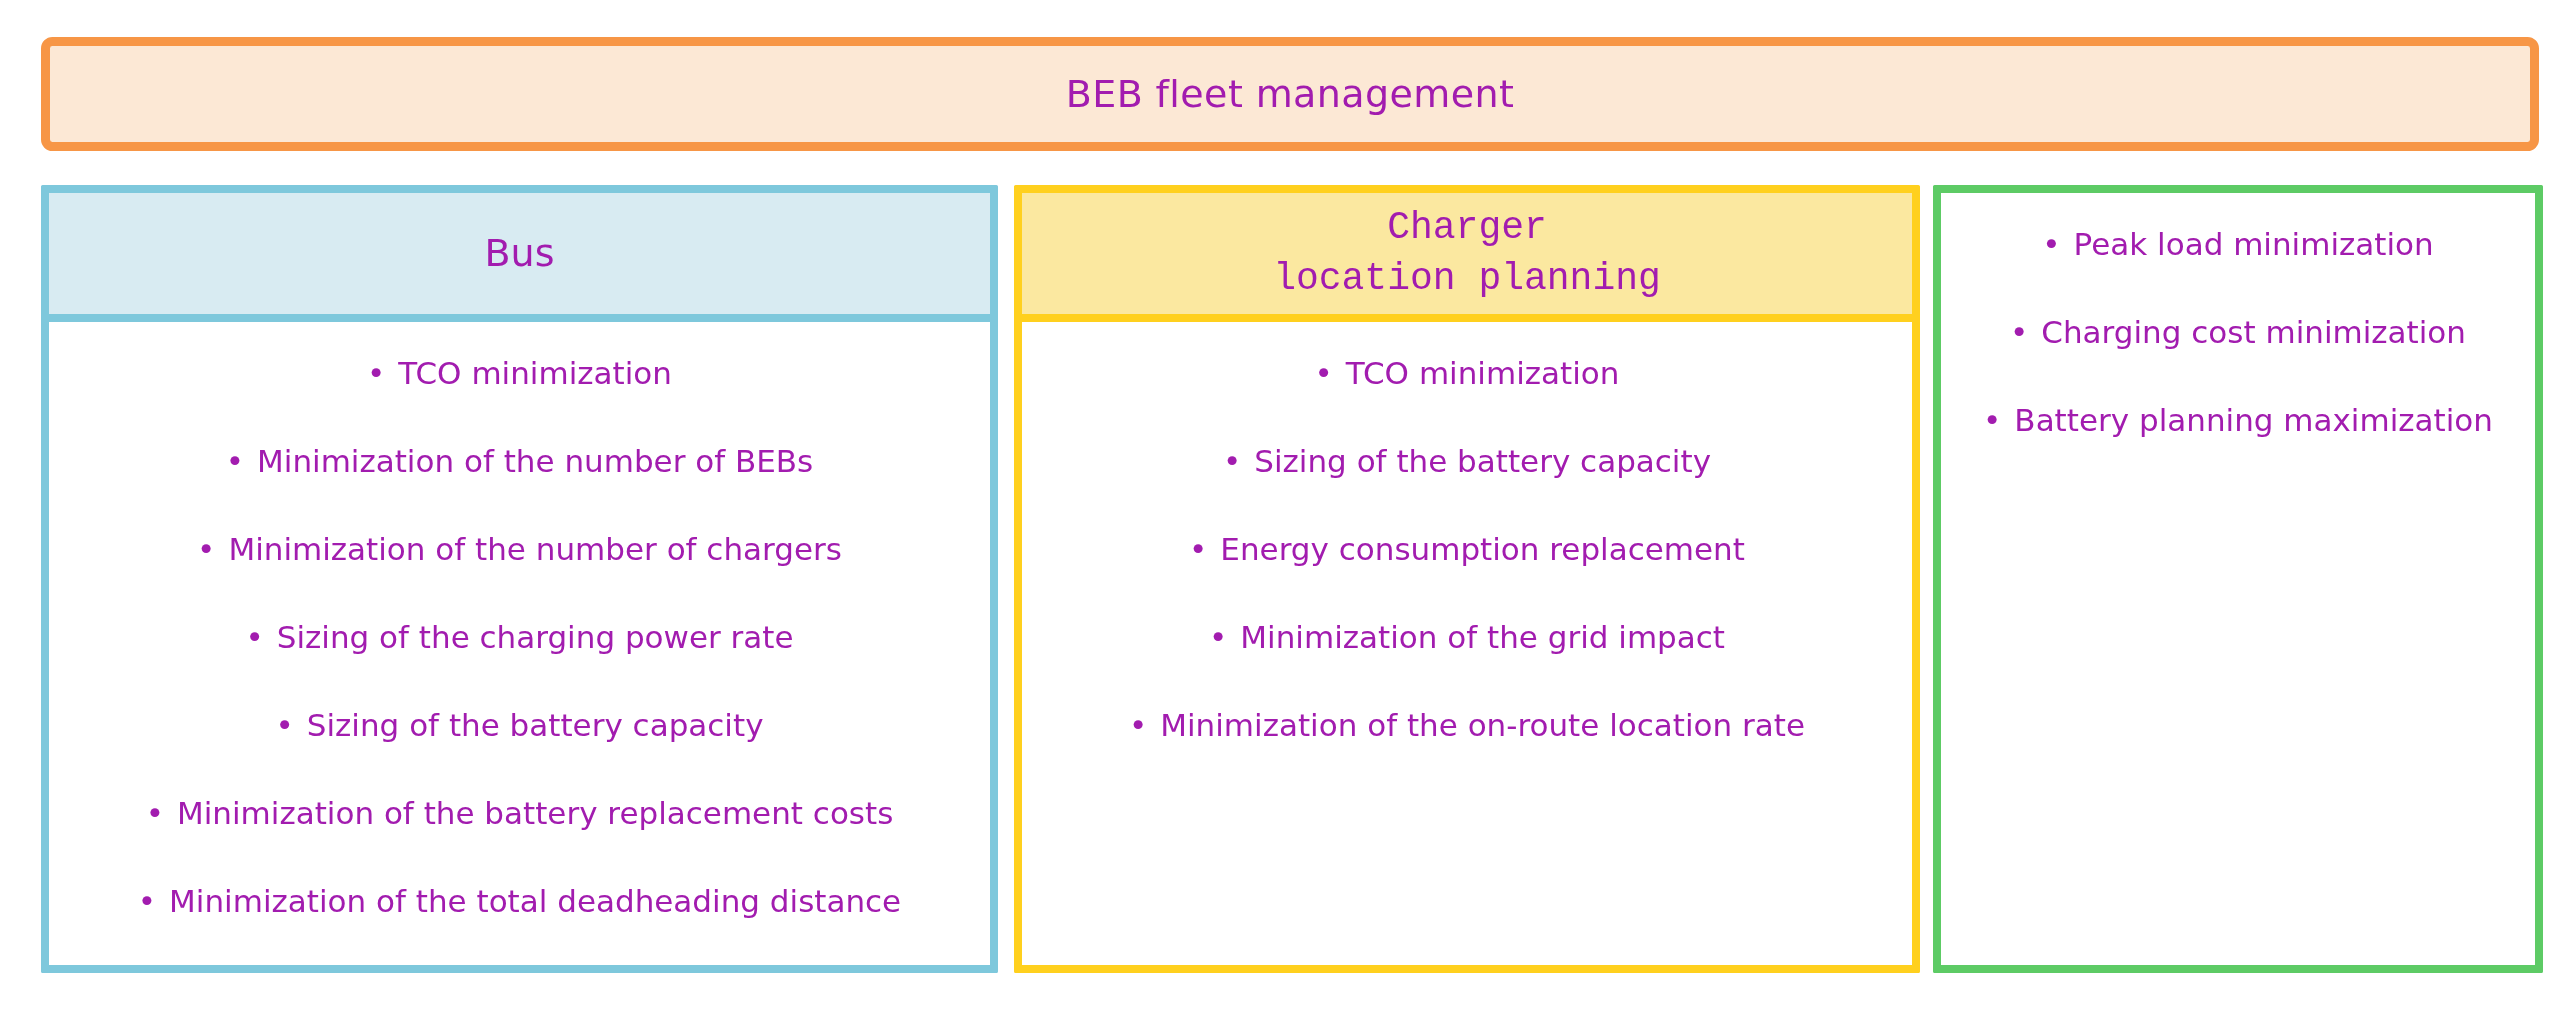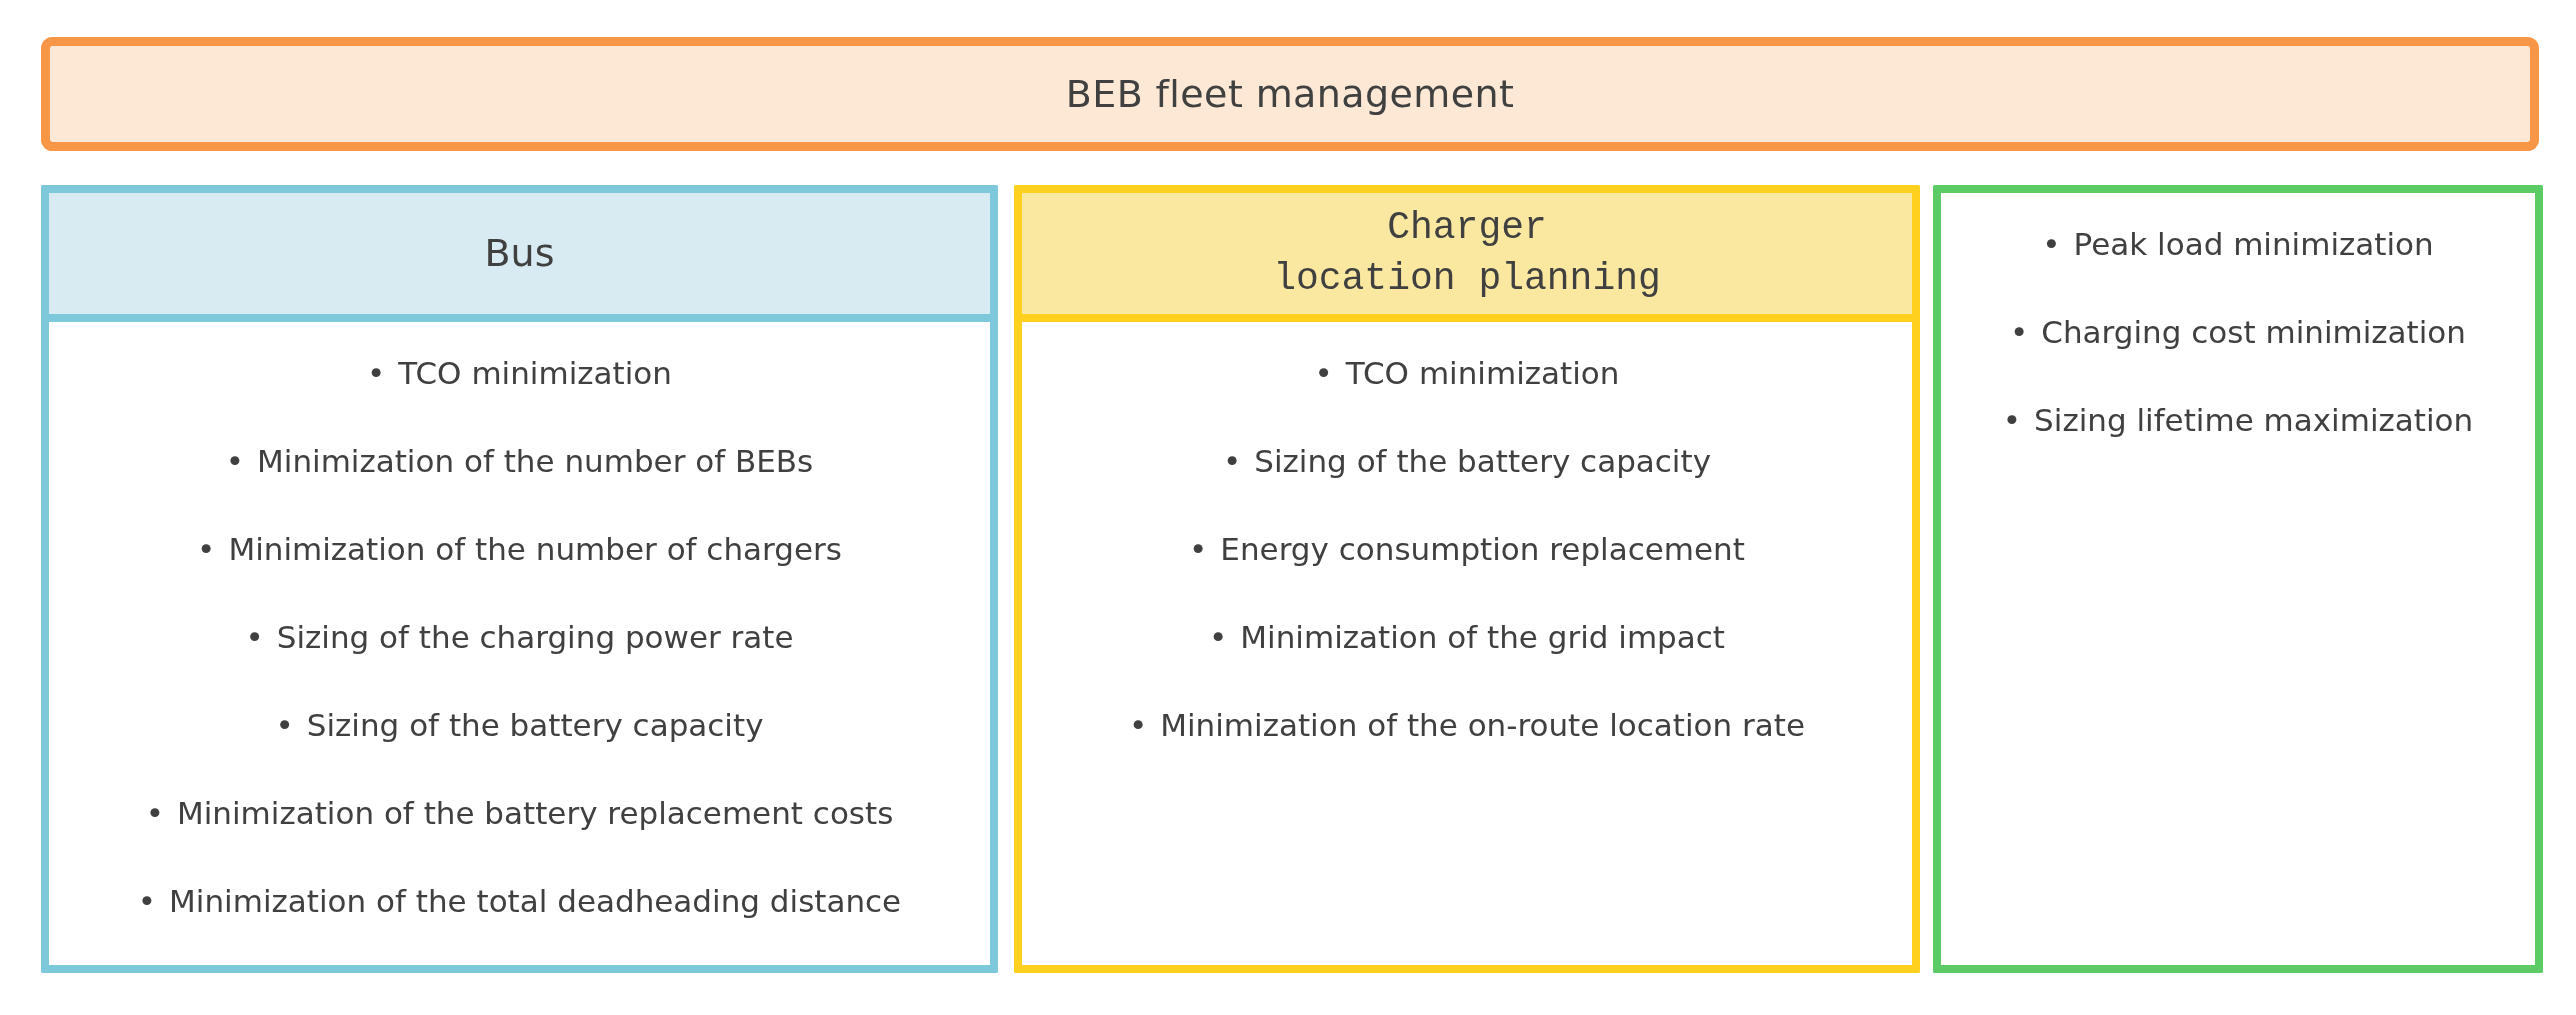--- a/index.html
+++ b/index.html
@@ -6,21 +6,21 @@
     margin: 0;
     padding: 0;
     background: #ffffff;
   }
   .canvas {
     position: relative;
     width: 2576px;
     height: 1015px;
     background: #ffffff;
     font-family: "DejaVu Sans", "Liberation Sans", sans-serif;
-    color: #404040;
+    color: #a21caf;
   }
 
   
   .banner {
     position: absolute;
     left: 41px;
     top: 37px;
     width: 2498px;
     height: 114px;
     box-sizing: border-box;
@@ -165,19 +165,19 @@
       <div class="bullet-item">
         <span class="dot">•</span>
         <span>Peak load minimization</span>
       </div>
       <div class="bullet-item">
         <span class="dot">•</span>
         <span>Charging cost minimization</span>
       </div>
       <div class="bullet-item">
         <span class="dot">•</span>
-        <span>Sizing lifetime maximization</span>
+        <span>Battery planning maximization</span>
       </div>
     </div>
   </section>
 
 </div>
 
 
 </body></html>

